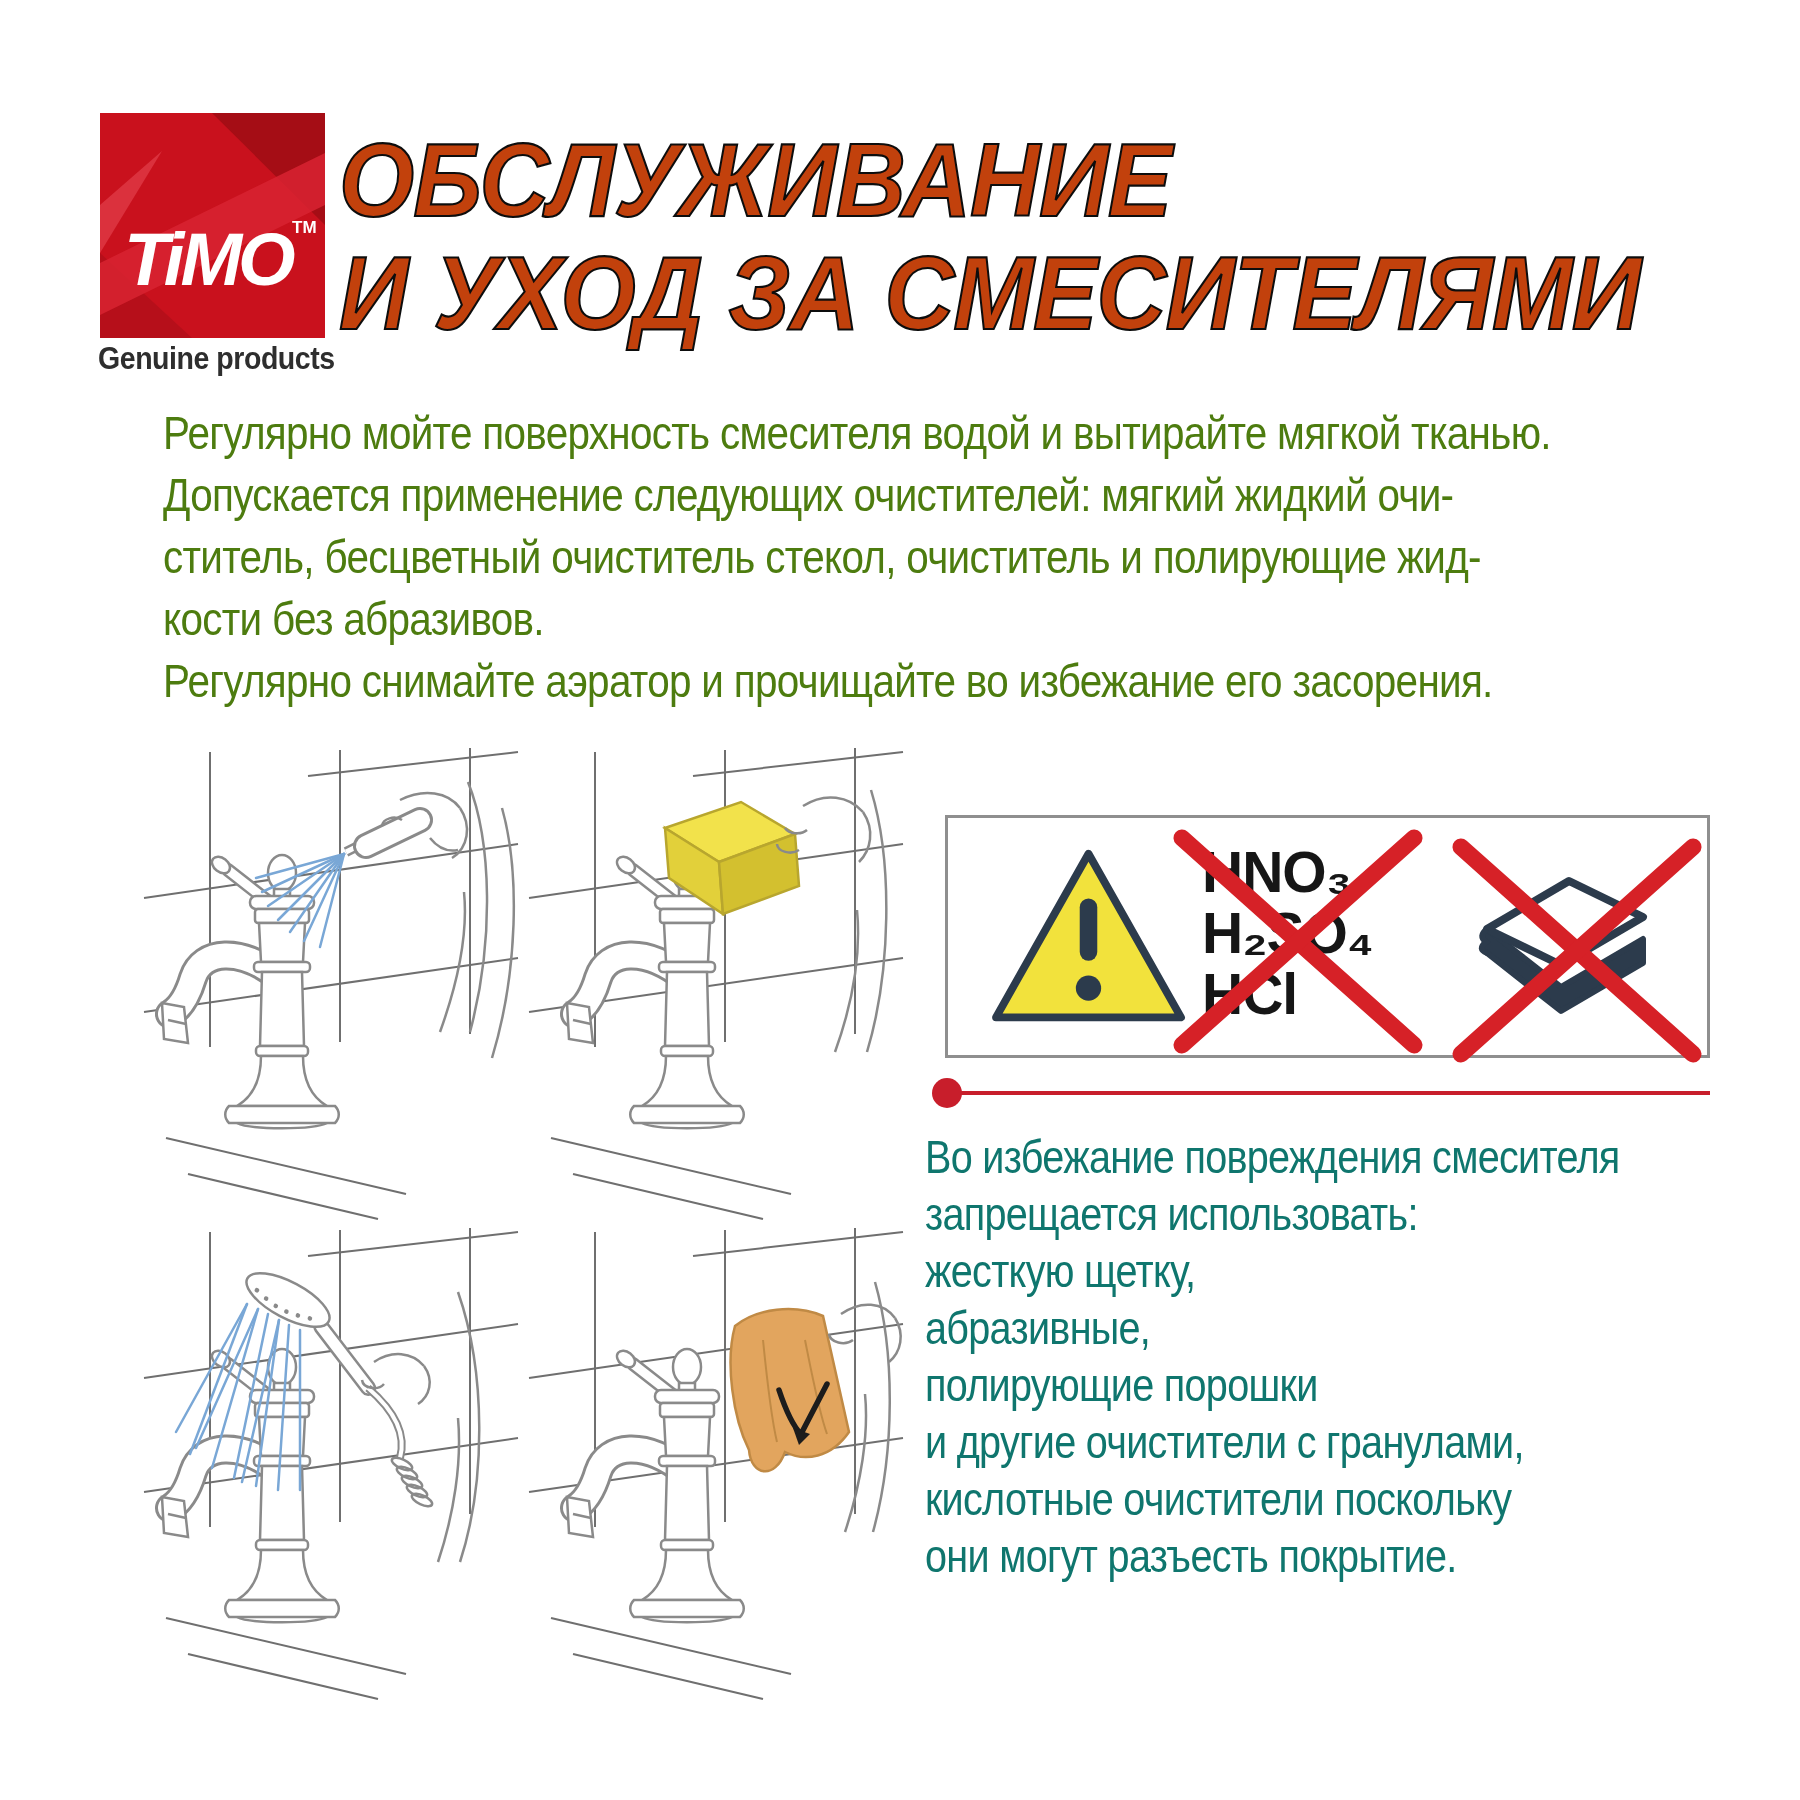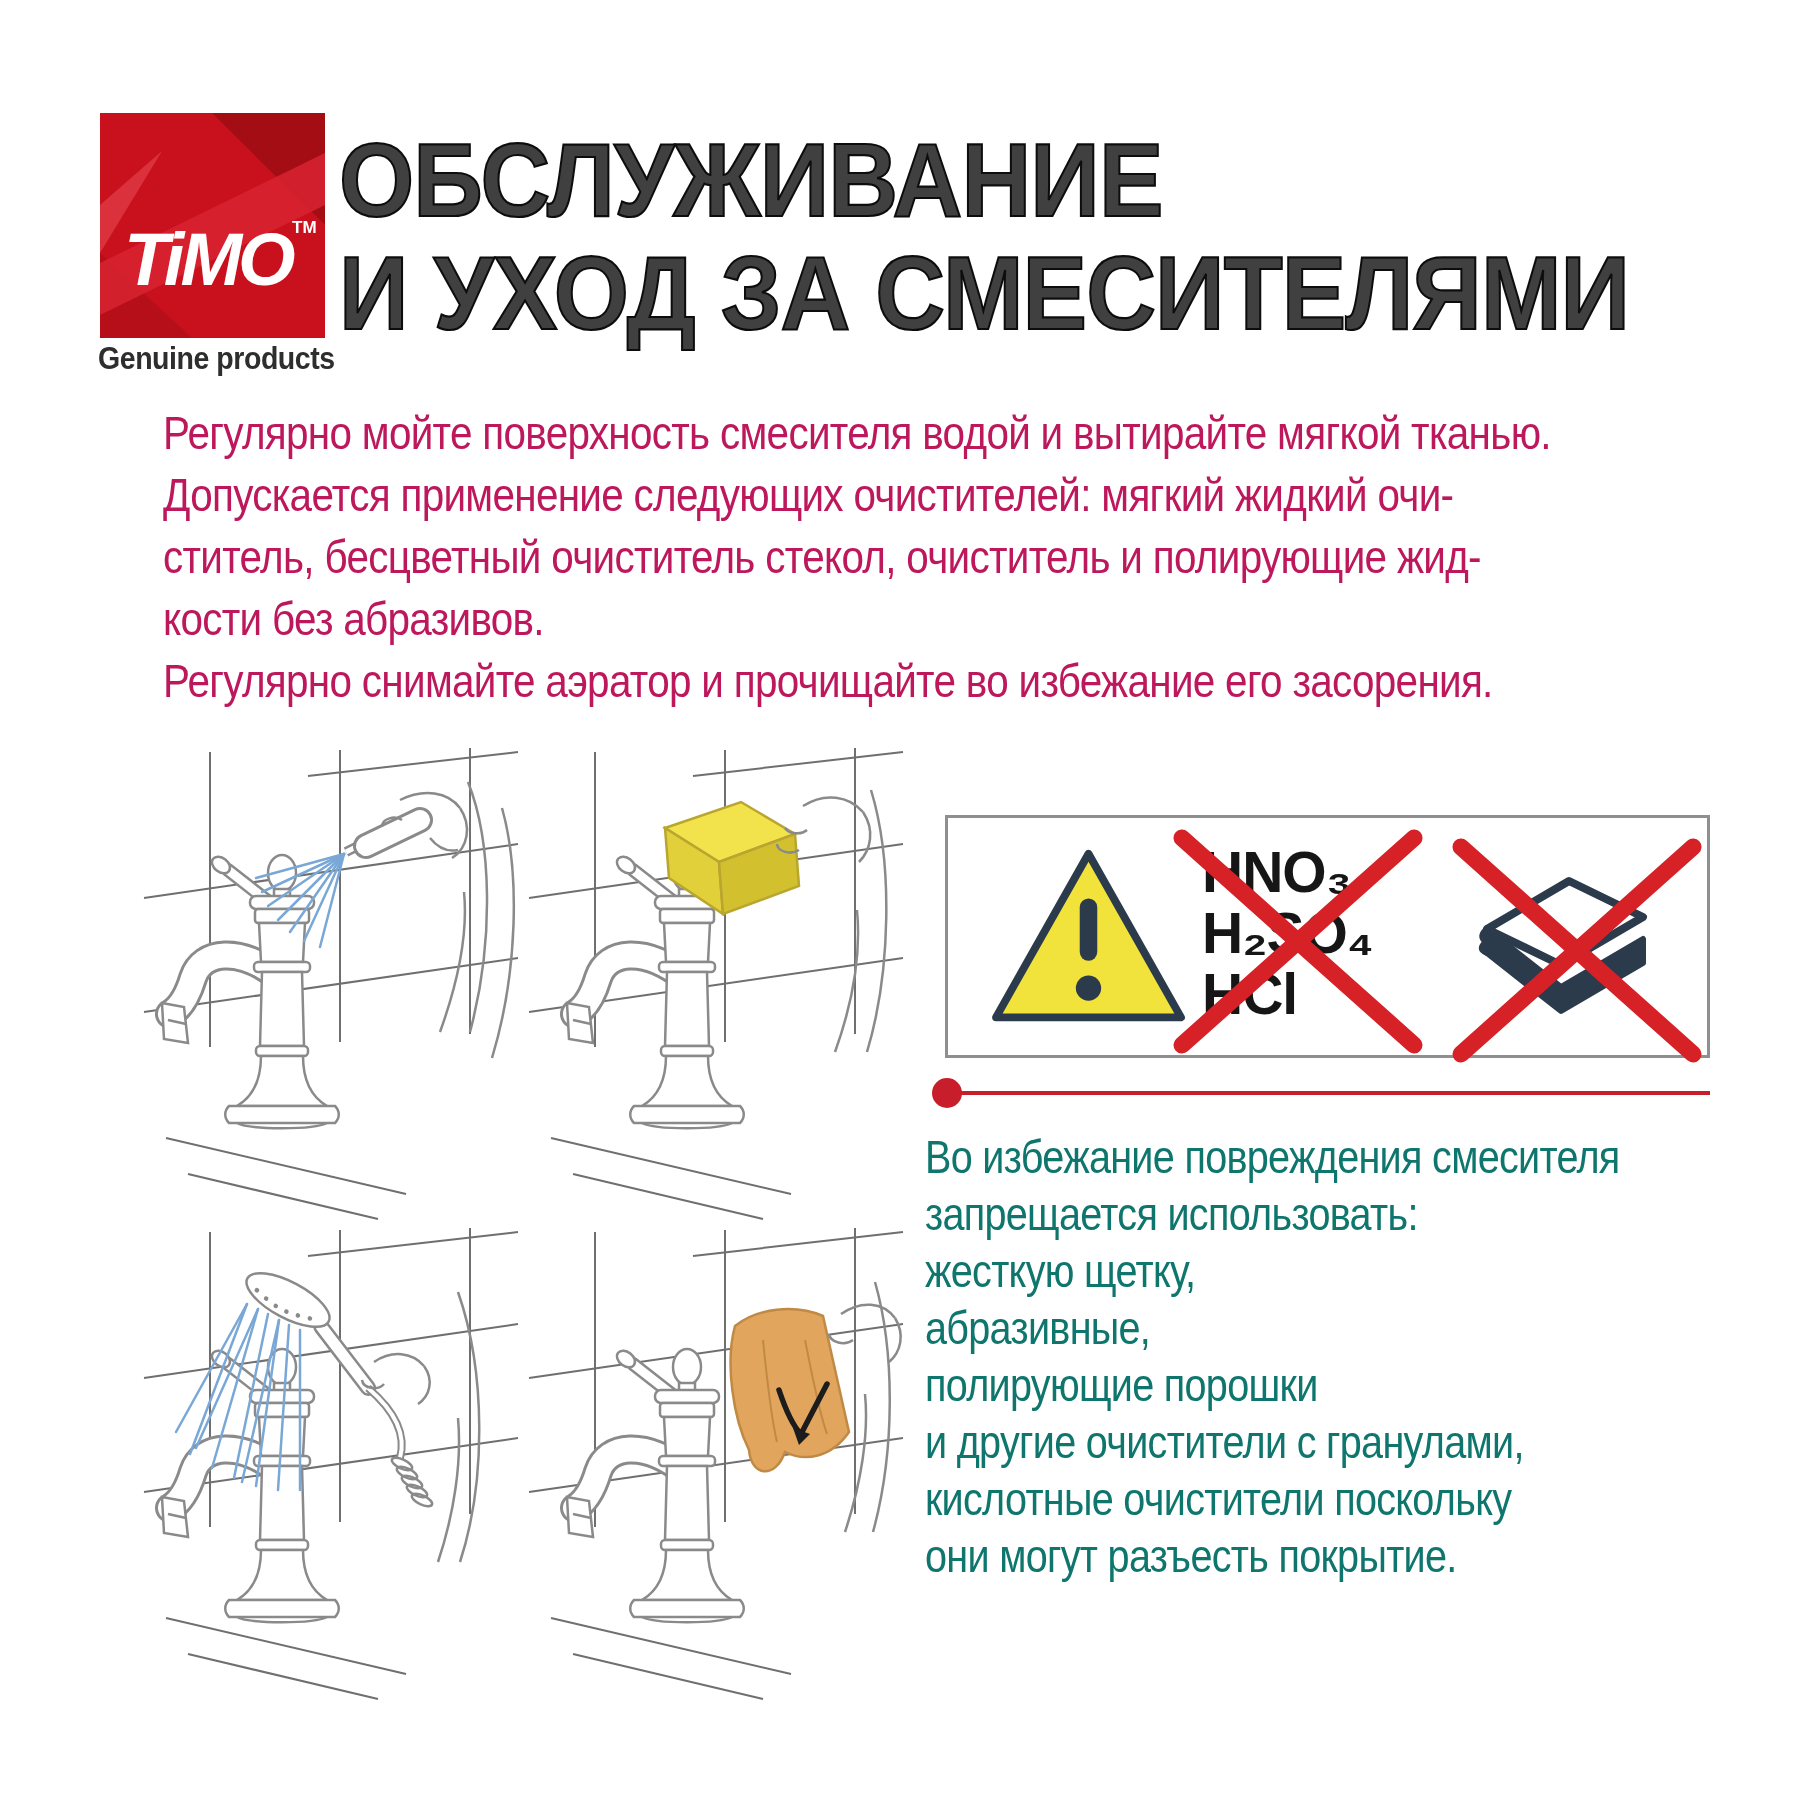--- a/index.html
+++ b/index.html
@@ -13,29 +13,29 @@
   .logo-svg{left:100px;top:113px;width:225px;height:225px;position:absolute;}
   .tagline{
     left:98px;top:341px;position:absolute;
     font-size:31px;font-weight:700;color:#2e2e2e;letter-spacing:-0.5px;
     transform:scaleX(0.92);transform-origin:left top;white-space:nowrap;
   }
 
   
   .title{
     left:339px;top:124px;position:absolute;
-    font-size:104px;line-height:113px;font-weight:700;color:#404040;
-    -webkit-text-stroke:2.2px #0d0d0d;letter-spacing:-1px;
+    font-size:104px;line-height:113px;font-weight:700;color:#c2410c;
+    -webkit-text-stroke:2.2px #0d0d0d;letter-spacing:-1px;font-style:italic;
   }
   .title .line{transform:scaleX(0.93);transform-origin:left top;white-space:nowrap;}
 
   
   .intro{
     left:163px;top:402px;position:absolute;
-    font-size:47px;line-height:62px;color:#be185d;letter-spacing:-0.8px;
+    font-size:47px;line-height:62px;color:#4d7c0f;letter-spacing:-0.8px;
   }
 
   
   .illus-grid{
     left:138px;top:742px;position:absolute;width:770px;height:960px;
     display:grid;grid-template-columns:385px 385px;grid-template-rows:480px 480px;
   }
   .panel{width:385px;height:480px;}
 
   

